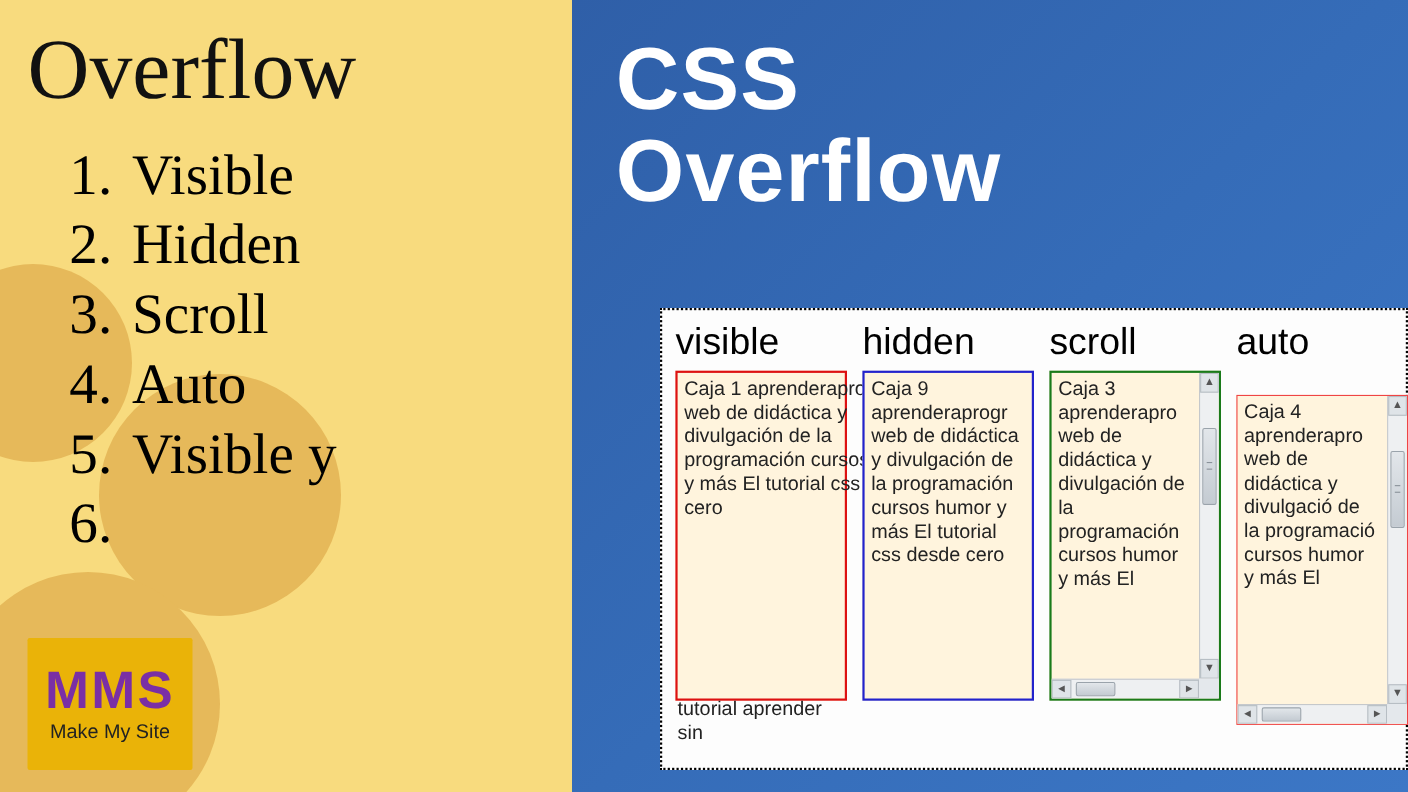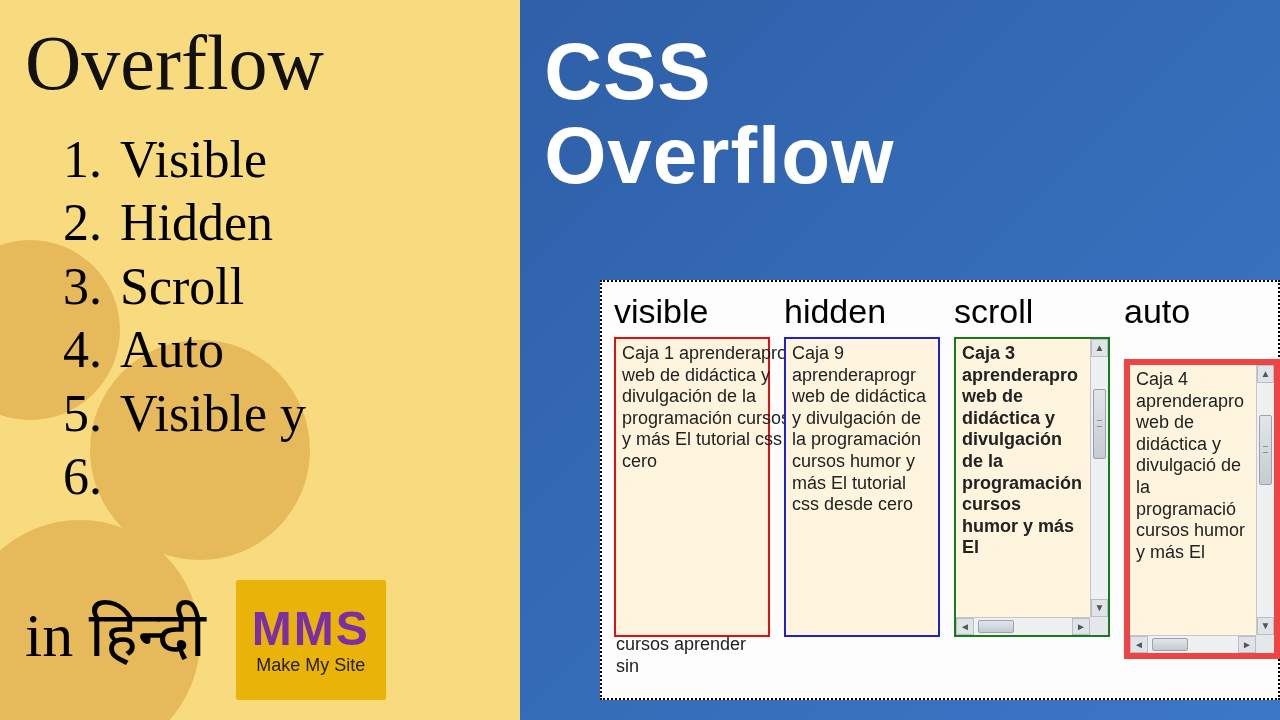--- a/index.html
+++ b/index.html
@@ -31,21 +31,21 @@
     width: 150px; height: 120px; background: #eab308; display: flex; flex-direction: column;
     align-items: center; justify-content: center; border-radius: 2px;
   }
   .logo-mms { font-family: Arial, sans-serif; font-size: 48px; font-weight: 900; color: #7a2fa5; letter-spacing: 2px; line-height: 1; }
   .logo-sub { font-family: Arial, sans-serif; font-size: 18px; color: #222; margin-top: 2px; }
 
   
   .right {
     width: 788px; height: 720px;
     background: linear-gradient(135deg, #2f5fa8 0%, #356cb8 50%, #3c77c6 100%);
-    position: relative; padding: 30px 0 0 24px;
+    position: relative; padding: 30px 0 0 40px;
   }
   .right-title {
     font-family: Verdana, Geneva, sans-serif; font-weight: 700;
     color: #fff; font-size: 80px; line-height: 1.05; letter-spacing: 1px;
   }
 
   .demo-wrap {
     position: absolute; right: 0; bottom: 20px; width: 680px; height: 420px;
     background: #fdfdfd; border: 2px dotted #000; padding: 10px 12px;
     font-family: Arial, Helvetica, sans-serif;
@@ -54,22 +54,22 @@
   .col { width: 156px; }
   .col-title { font-size: 34px; color: #000; margin-bottom: 6px; font-family: Arial, sans-serif; }
 
   .box {
     width: 156px; height: 300px; background: #fff4dd; font-size: 18px;
     padding: 4px 6px; line-height: 1.2; position: relative; overflow: hidden;
     color: #222;
   }
   .box-visible { border: 2px solid #d11; overflow: visible; }
   .box-hidden  { border: 2px solid #2222cc; }
-  .box-scroll  { border: 2px solid #1a7a1a; width:156px;font-weight:bold; }
-  .box-auto    { border: 6px solid #ef4444; width:156px;margin-top:28px; }
+  .box-scroll  { border: 2px solid #1a7a1a; width:156px; }
+  .box-auto    { border: 1px solid #ef4444; width:156px;margin-top:28px; }
 
   .box-inner { }
   .box-visible .box-inner { position: absolute; width: 150%; }
   .overflow-below {
     position: absolute; left: 14px; top: 352px; font-size: 18px; color: #222;
     background: transparent; line-height: 1.2; width: 156px;
   }
 
   
   .vscroll {
@@ -140,23 +140,20 @@
     <div class="list-row">
         <span class="num">5.</span>
         <span class="item">Visible y</span>
       </div>
     <div class="list-row">
         <span class="num">6.</span>
       </div>
   </div>
 
   <div class="bottom-row">
-    <div class="in-hindi">
-      <span>in </span><span class="hindi">हिन्दी</span>
-    </div>
     <div class="logo-box">
       <div class="logo-mms">MMS</div>
       <div class="logo-sub">Make My Site</div>
     </div>
   </div>
 </div>
 
 <div class="right">
   <div class="right-title">
     <div>CSS</div>
@@ -209,15 +206,15 @@
           </div>
           <div class="hscroll">
             <div class="harrow l">◄</div>
             <div class="hthumb"></div>
             <div class="harrow r">►</div>
           </div>
           <div class="corner"></div>
         </div>
       </div>
     </div>
-    <div class="overflow-below">cursos aprender sin</div>
+    <div class="overflow-below">tutorial aprender sin</div>
   </div>
 </div>
 
 </body></html>

